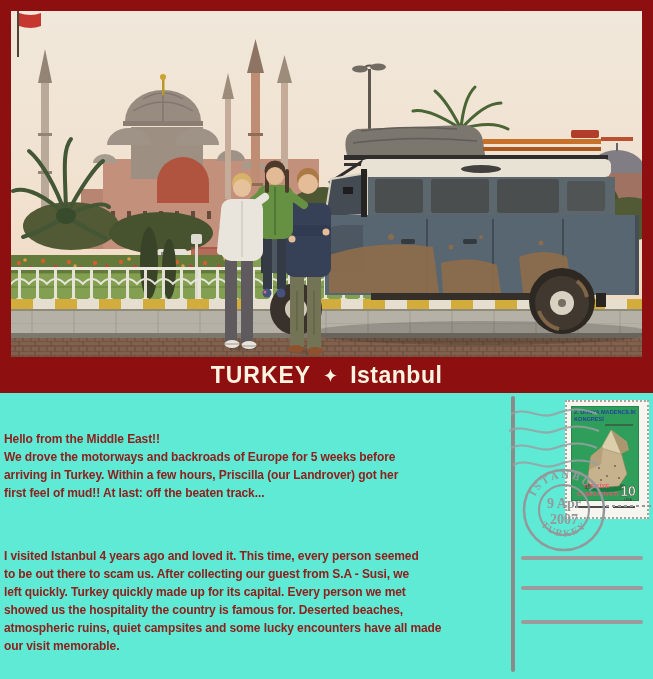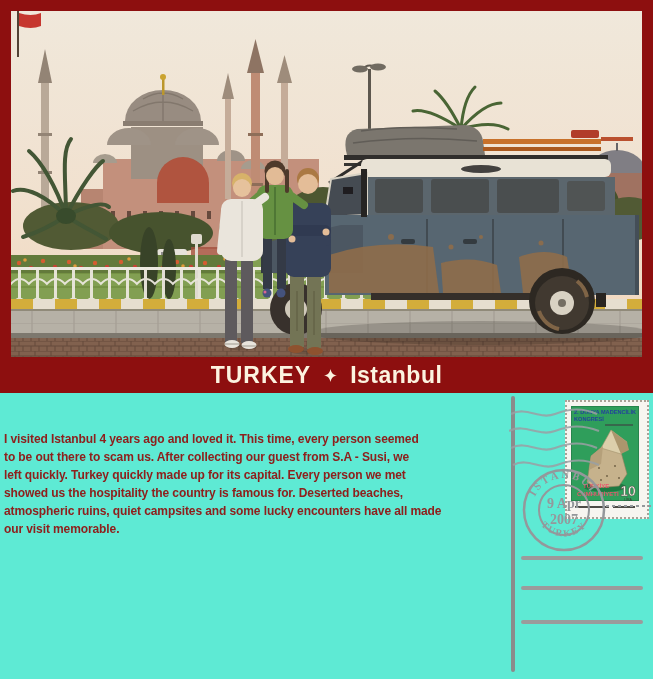--- a/index.html
+++ b/index.html
@@ -333,20 +333,24 @@
     <div class="title-band">
       <span class="country">TURKEY</span>
       <svg width="13" height="13" viewBox="0 0 14 14">
         <path d="M7,0 C7.8,4.2 9.8,6.2 14,7 C9.8,7.8 7.8,9.8 7,14 C6.2,9.8 4.2,7.8 0,7 C4.2,6.2 6.2,4.2 7,0 Z" fill="#fcf3e0"></path>
       </svg>
       <span class="city">Istanbul</span>
     </div>
   </div>
 
   <div class="message">
+    <p>Hello from the Middle East!!
+We drove the motorways and backroads of Europe for 5 weeks before
+arriving in Turkey. Within a few hours, Priscilla (our Landrover) got her
+first feel of mud!! At last: off the beaten track...</p>
     <p>I visited Istanbul 4 years ago and loved it. This time, every person seemed
 to be out there to scam us. After collecting our guest from S.A - Susi, we
 left quickly. Turkey quickly made up for its capital. Every person we met
 showed us the hospitality the country is famous for. Deserted beaches,
 atmospheric ruins, quiet campsites and some lucky encounters have all made
 our visit memorable.</p>
     
   </div>
 
   <div class="divider"></div>

